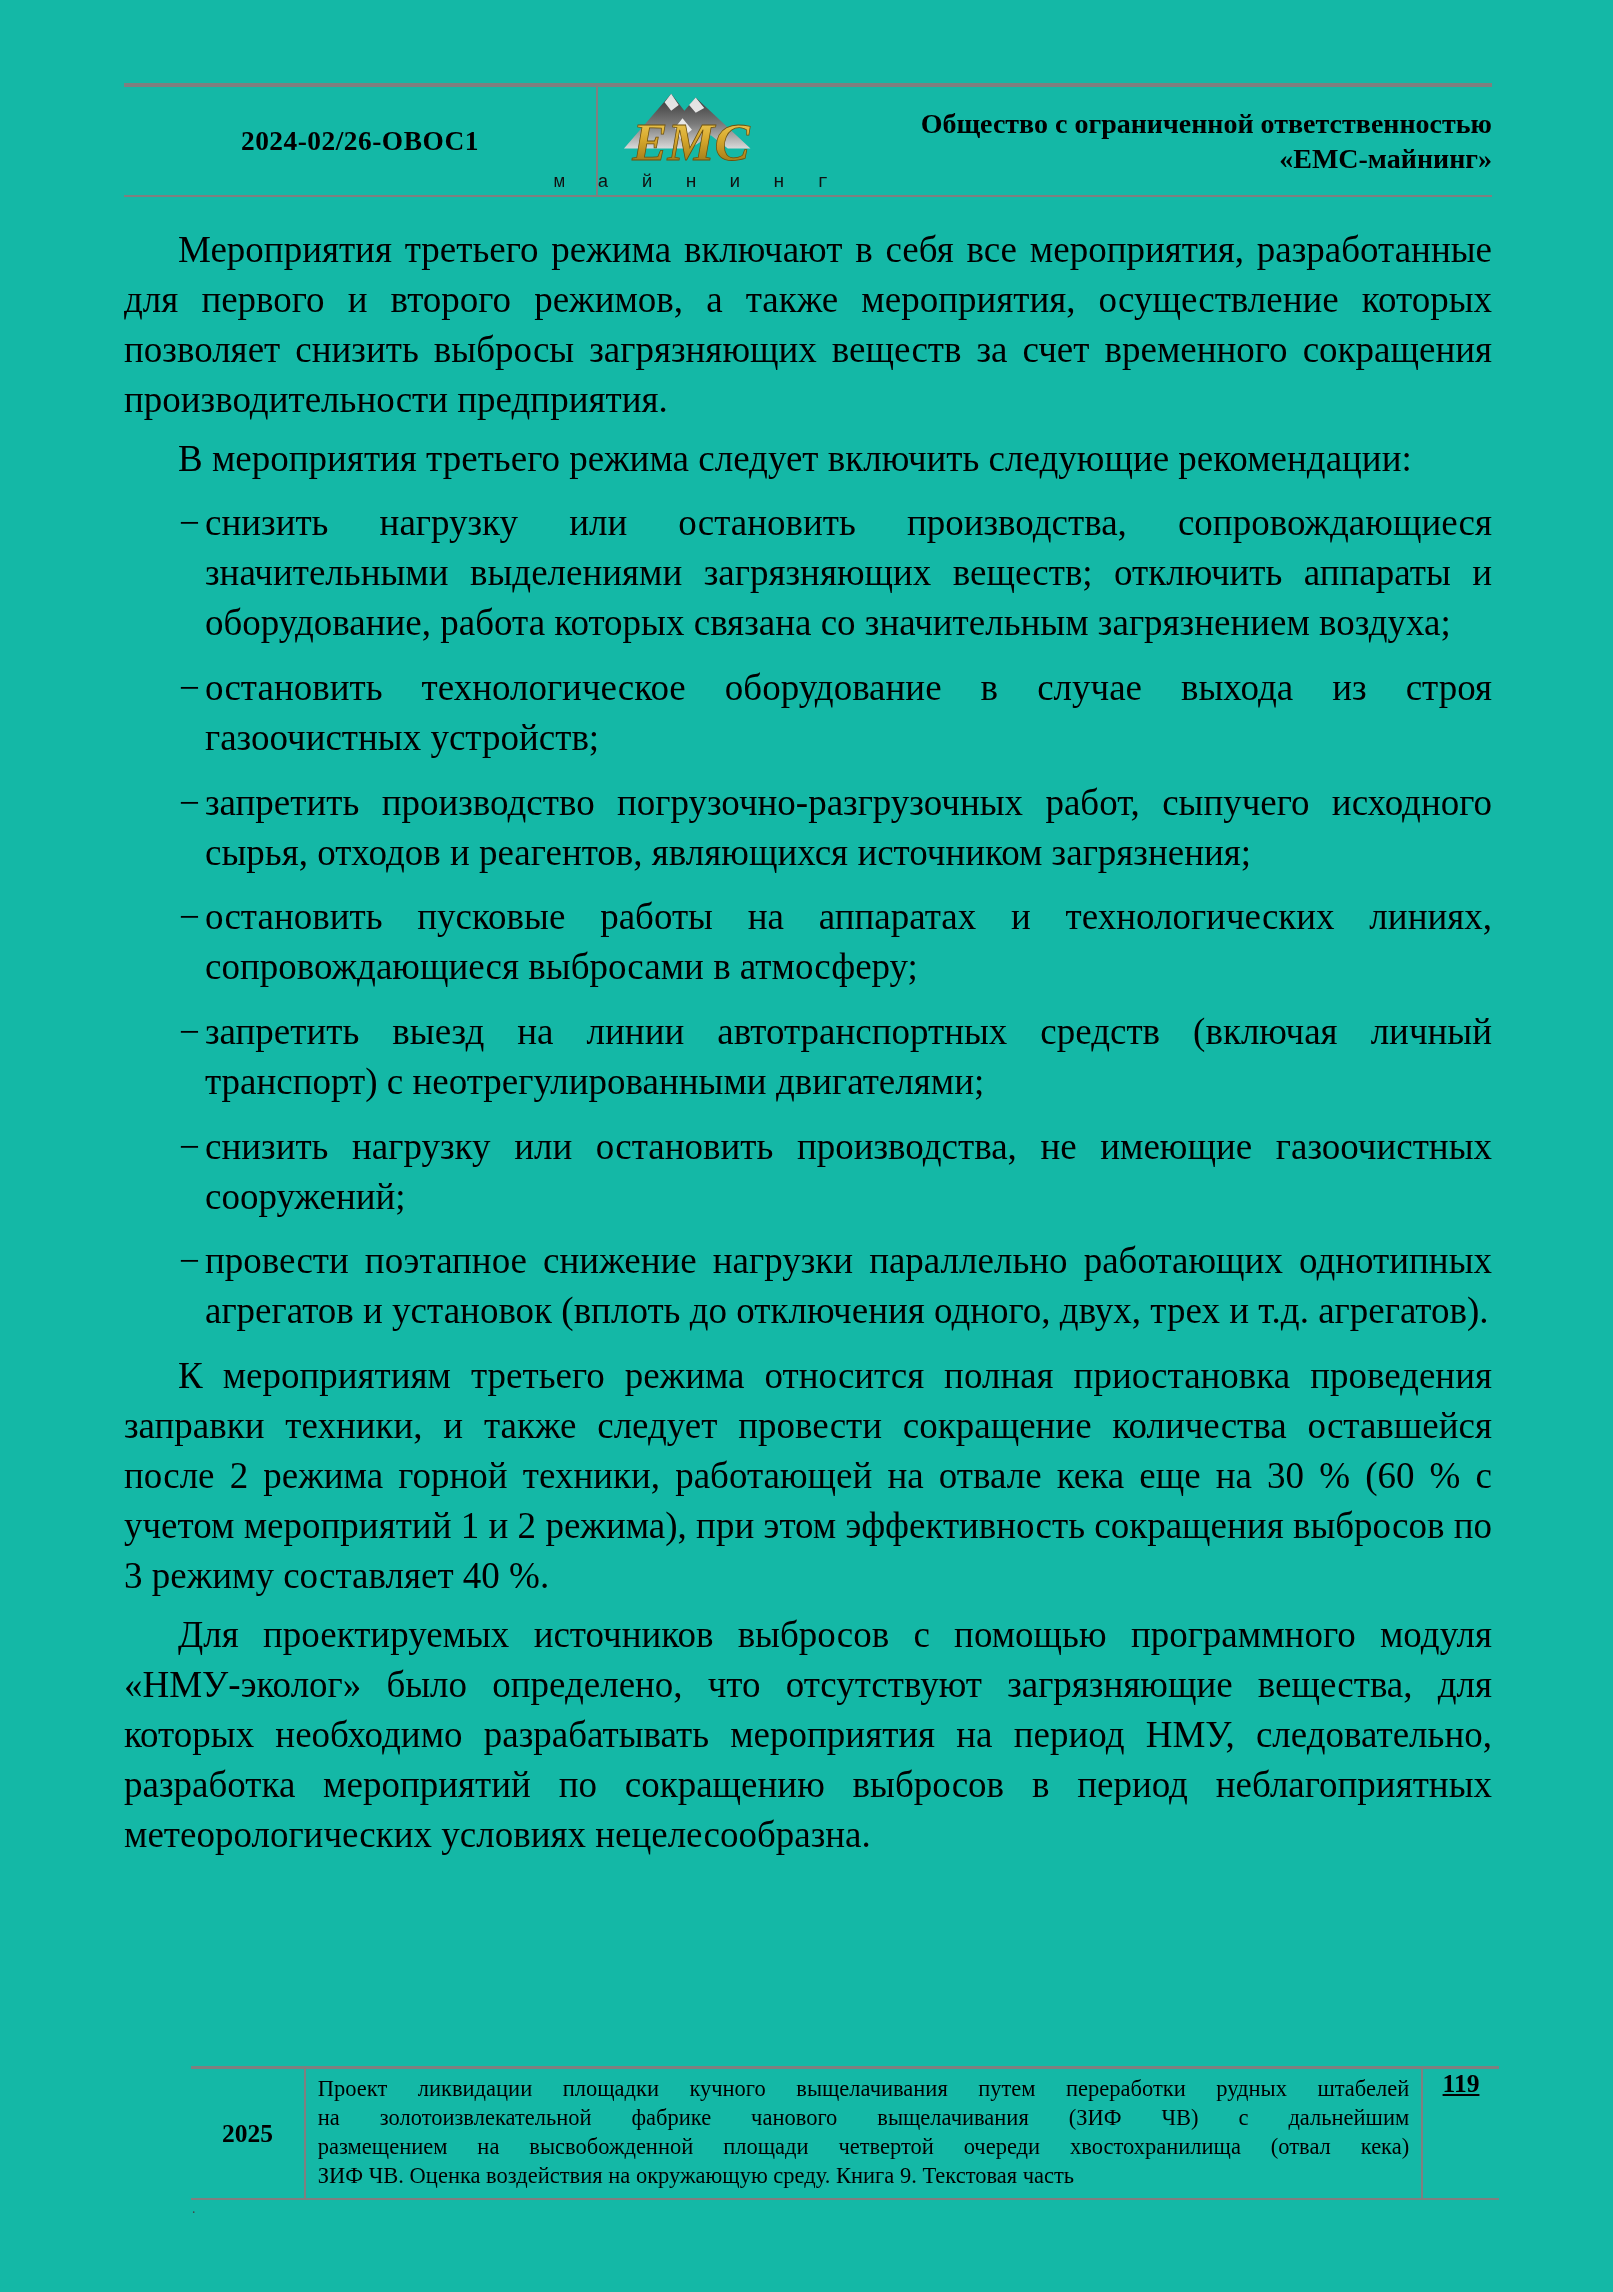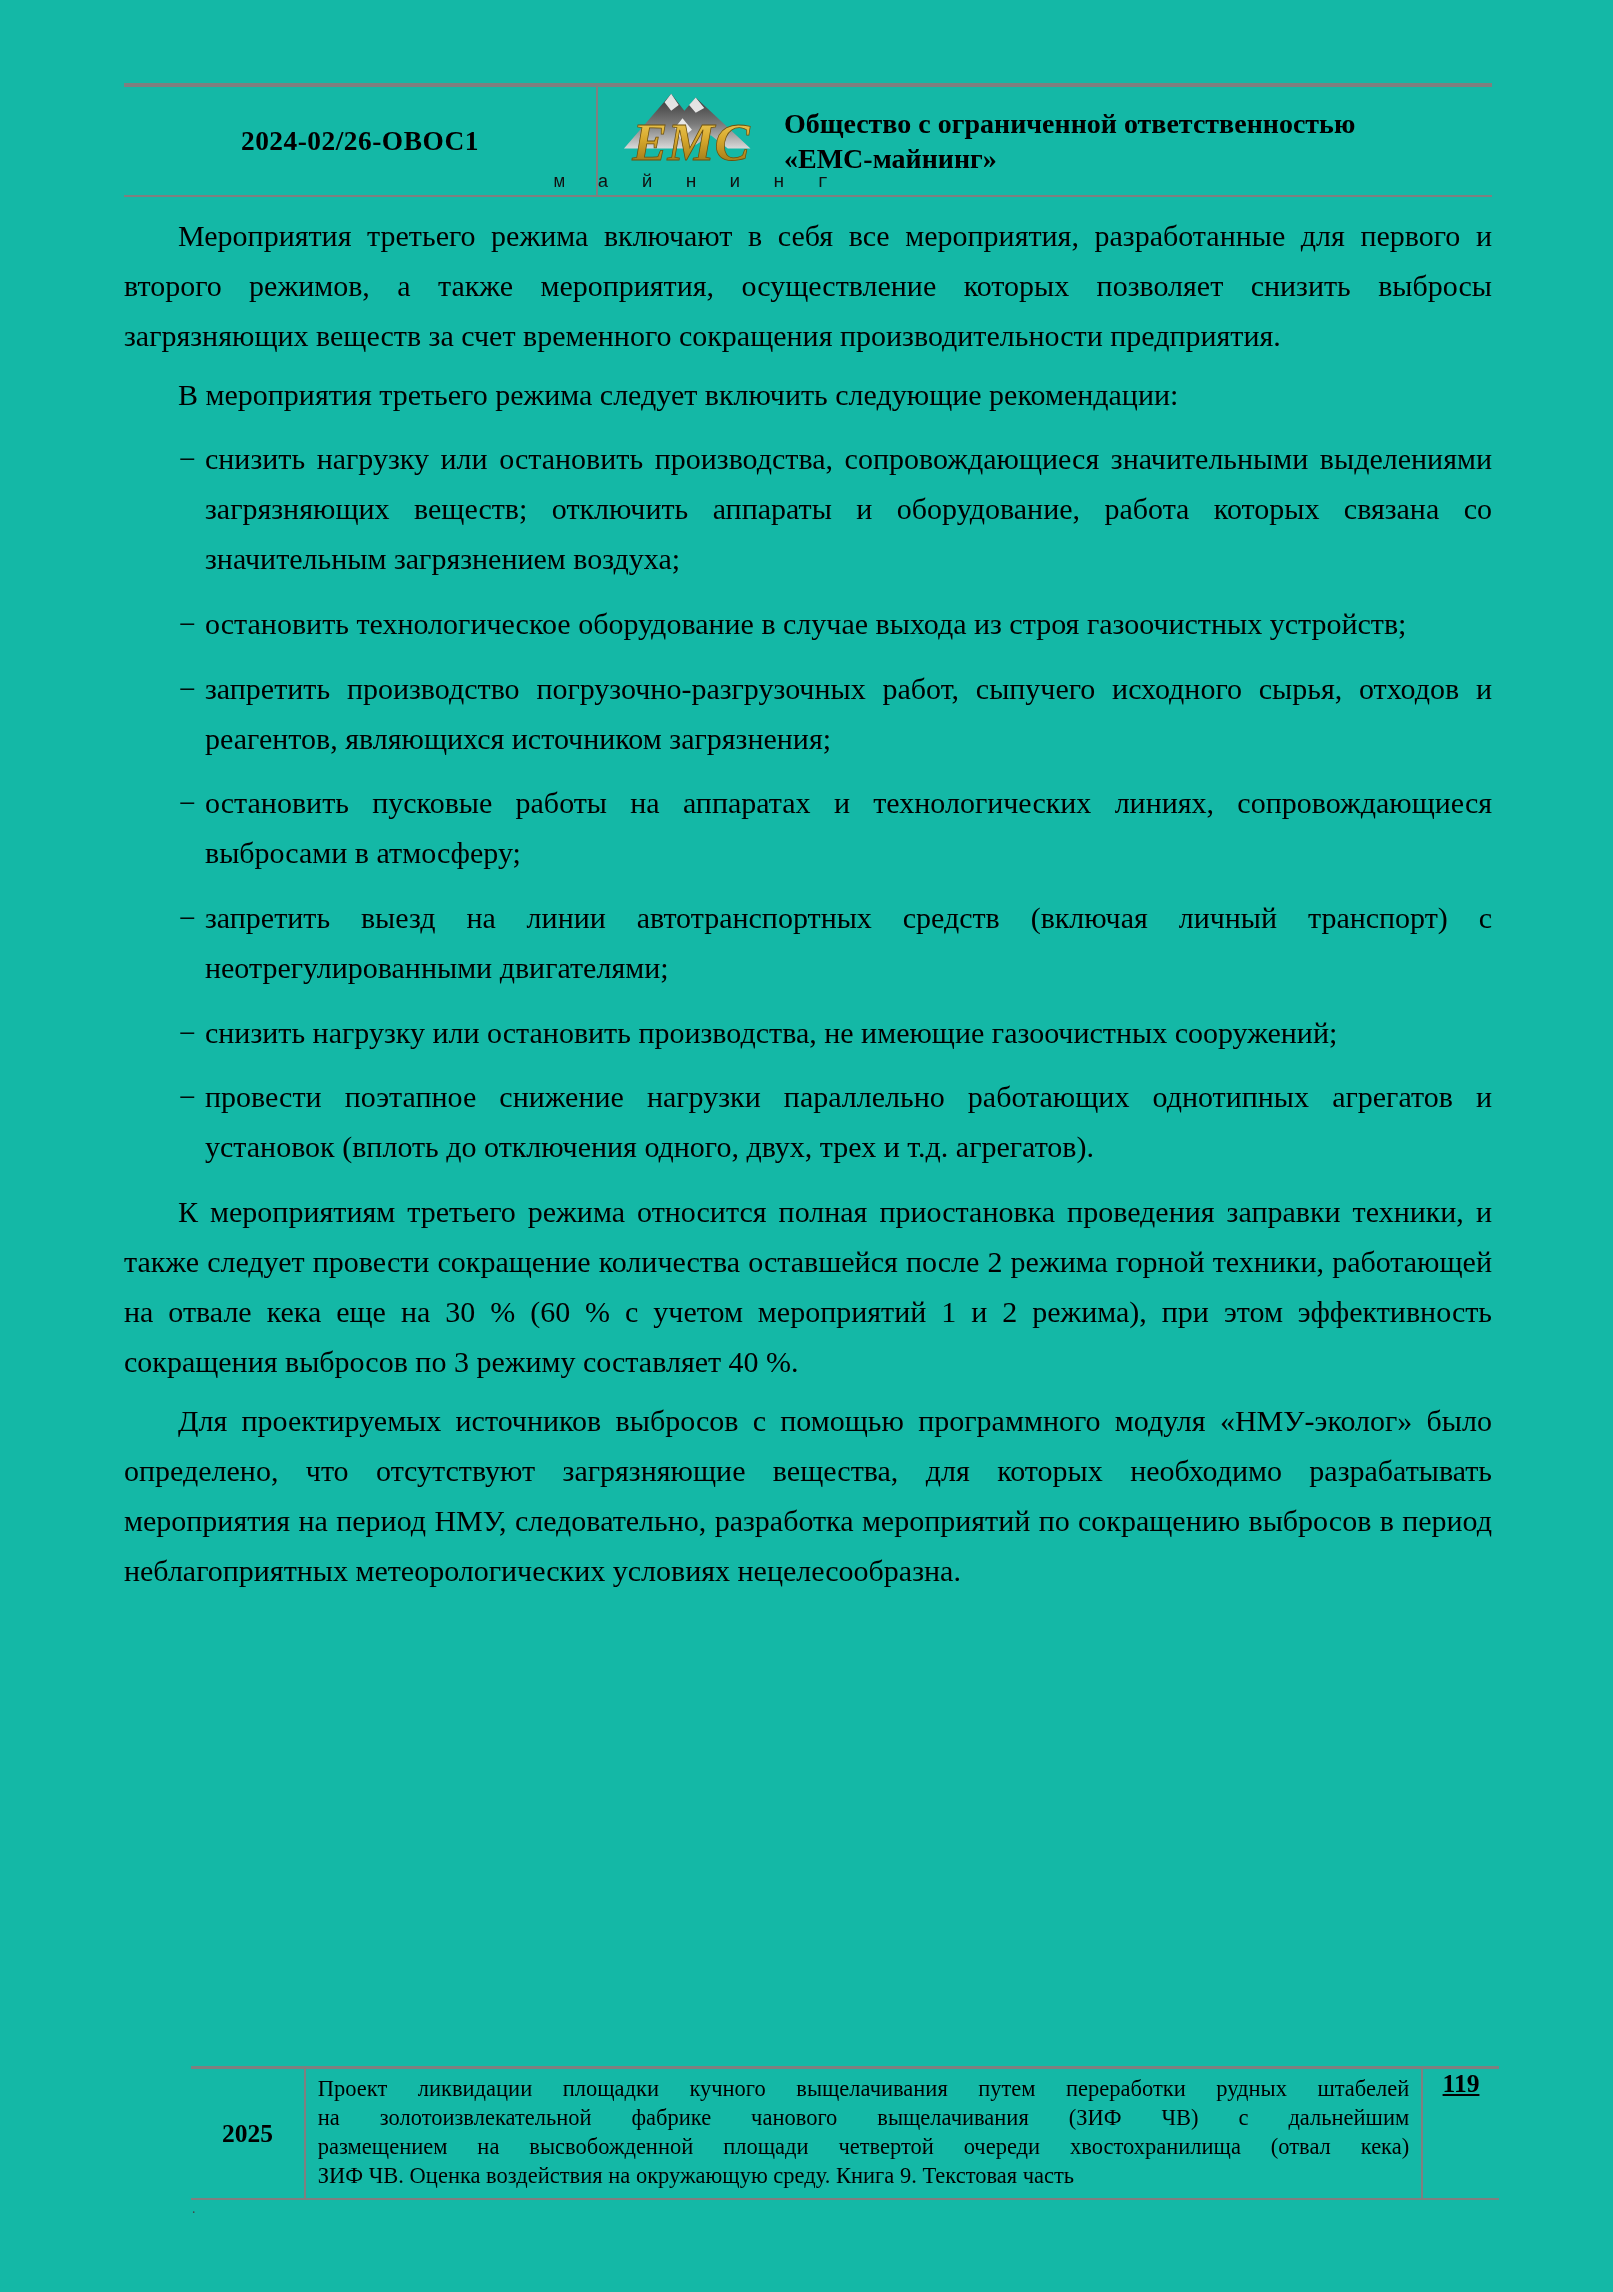--- a/index.html
+++ b/index.html
@@ -25,29 +25,29 @@
   .logo-block {
     width:186px; display:flex; flex-direction:column; align-items:center;
     justify-content:flex-end; padding:2.9px 0 2px;gap:12px;
   }
   .logo-sub {
     font-family:Liberation Mono, monospace;
     font-size:18.6px; letter-spacing:10.8px; line-height:19.6px;
     color:#111; margin-top:-5.9px; padding-left:10.8px; white-space:nowrap;
   }
   .company {
-    flex:1; display:flex; flex-direction:column; align-items:flex-start;
+    flex:1; display:flex; flex-direction:column; align-items:flex-end;
     justify-content:center; text-align:center;
     font-weight:bold; font-size:28px; line-height:35px;
   }
 
   
   .doc-body {
-    position:absolute; left:124px; top:201px; width:1368px;
-    font-size:30px; line-height:50px; text-align:justify;
+    position:absolute; left:124px; top:215px; width:1368px;
+    font-size:37px; line-height:50px; text-align:justify;
   }
   .para { margin:8.8px 0; text-indent:54px; }
   .para:first-child { margin-top:9.8px; }
   .dash-list { list-style:none; margin:8.8px 0; padding:0; }
   .dash-list li { position:relative; padding-left:81px; margin:14.7px 0; }
   .dash-list .dash { position:absolute; left:55px; top:0; text-indent:0; }
 
   
   .ftr {
     position:absolute; left:191px; top:2066px; width:1308px; height:134px;

